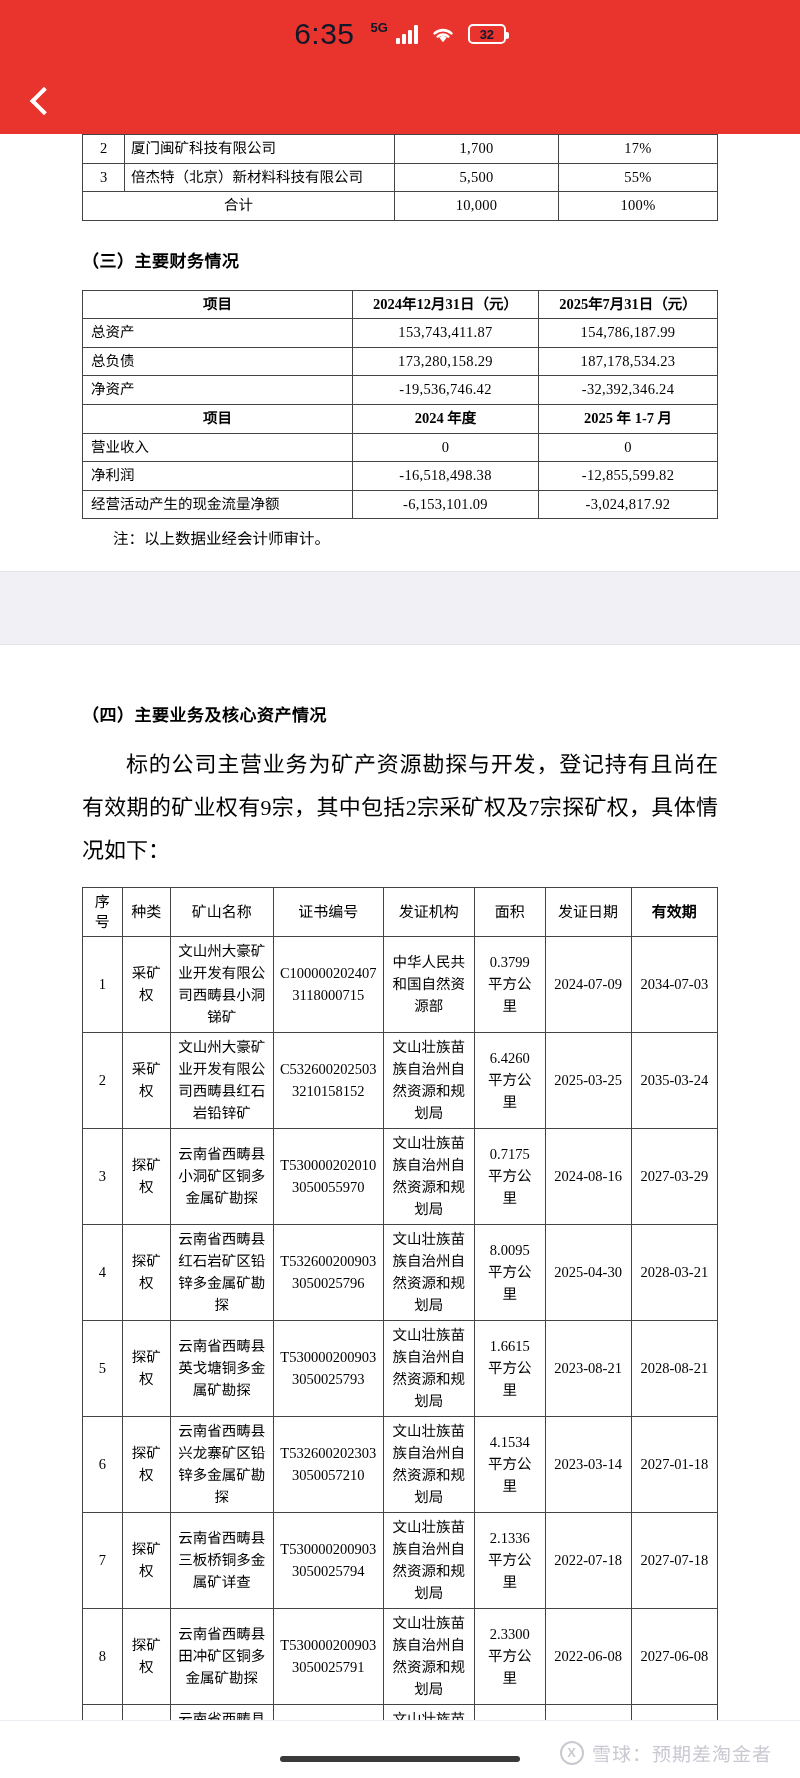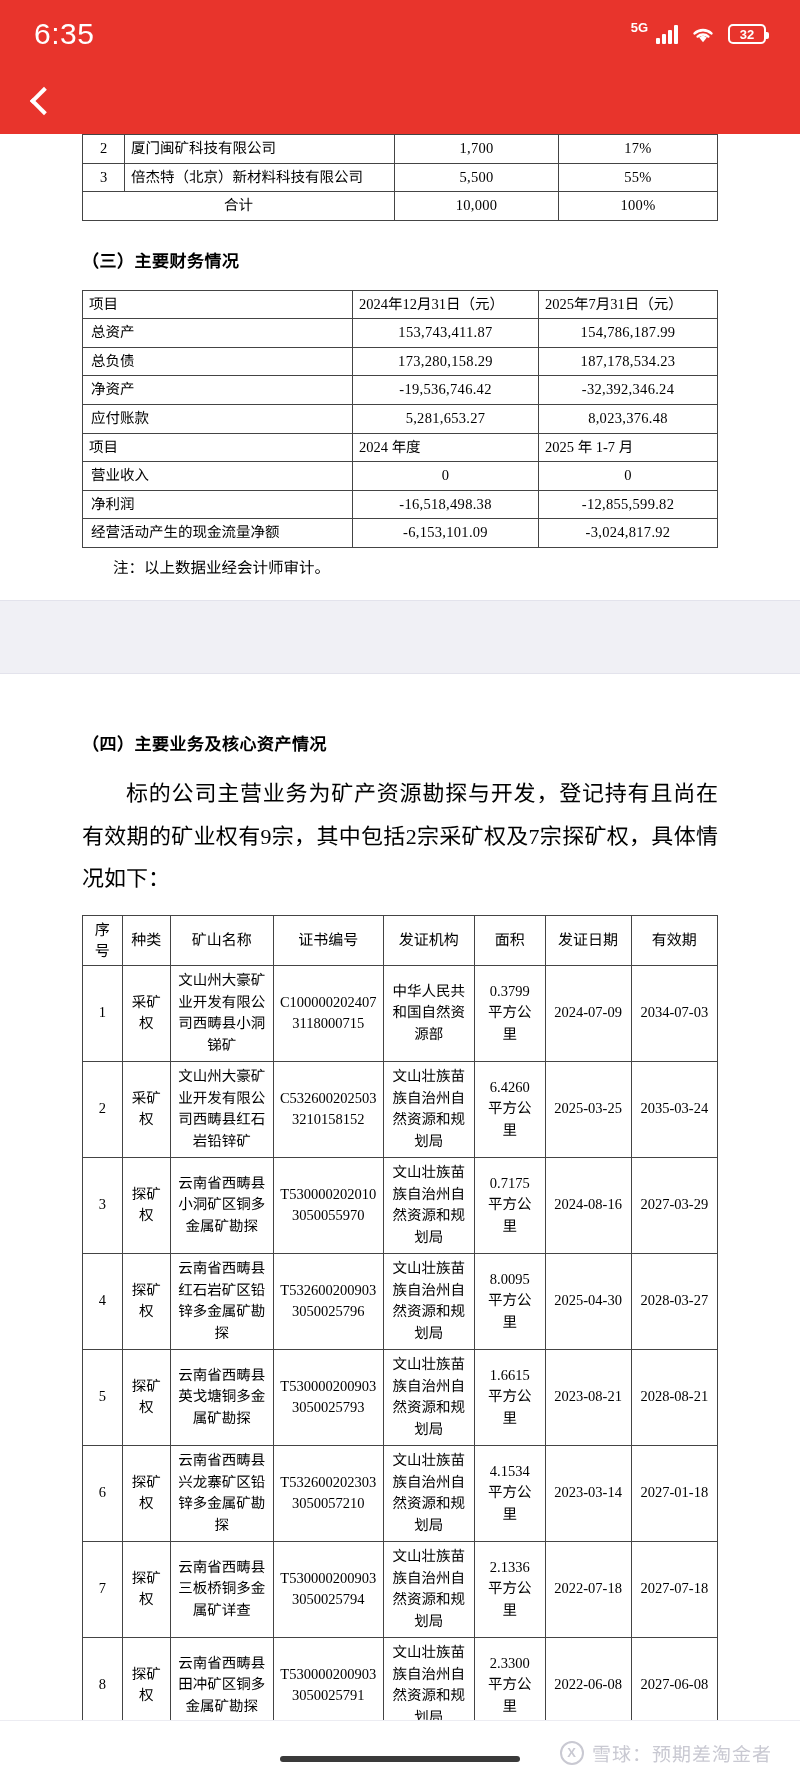--- a/index.html
+++ b/index.html
@@ -9,23 +9,23 @@
     font-family: "Liberation Serif", "DejaVu Serif", serif;
     background: #ffffff;
     overflow: hidden;
   }
   body { position: relative; }
 
   
   .statusbar {
     position: absolute; top: 0; left: 0; width: 800px; height: 68px;
     background: #e8342c;
-    display: flex; align-items: center; justify-content: space-between;
+    display: flex; align-items: center; justify-content: center;
     padding: 0 34px;
-    color: #ffffff;
+    color: #0f172a;
     font-family: "Liberation Sans", sans-serif;
   }
   .clock { font-size: 30px; font-weight: 500; letter-spacing: 0.5px; }
   .status-right { display: flex; align-items: center; gap: 12px; }
   .net-label { font-size: 13px; font-weight: 700; position: relative; top: -7px; padding-left: 16px; }
   .sig { display: flex; align-items: flex-end; gap: 2px; height: 20px; margin-left: -4px;}
   .sig i { display: block; width: 4px; background: #fff; border-radius: 1px; }
   .sig i:nth-child(1) { height: 6px; }
   .sig i:nth-child(2) { height: 10px; }
   .sig i:nth-child(3) { height: 14px; }
@@ -106,41 +106,41 @@
   }
   p.note {
     font-size: 15.5px;
     line-height: 1.8;
     text-indent: 2em;
     margin: 6px 0 0 0;
   }
 
   
   .fin-table td { height: 27px; font-size: 14.5px; }
-  .fin-table .hdr { text-align: left; font-weight: normal; }
+  .fin-table .hdr { text-align: center; font-weight: bold; }
   .fin-table .label { text-align: left; padding-left: 8px; }
   .fin-table .val { text-align: center; }
 
   
   .top-table td { height: 26px; }
 
   
   .mine-table { font-size: 14px; margin-top: 6px; }
   .mine-table th {
     text-align: center; font-weight: bold; height: 36px; font-size: 15px;
   }
   .mine-table td { text-align: center; padding: 7px 4px; line-height: 1.5; }
   .mine-table .c-seq { width: 42px; }
   .mine-table .c-kind { width: 52px; }
   .mine-table .c-name { width: 118px; }
   .mine-table .c-cert { width: 104px; }
   .mine-table .c-org { width: 104px; }
   .mine-table .c-area { width: 74px; }
   .mine-table .c-date { width: 94px; }
-  .mine-table .c-valid { width: 94px; }
+  .mine-table .c-valid { width: 94px; font-weight: bold; }
 
   
   .bottombar {
     position: absolute; bottom: 0; left: 0; width: 800px; height: 58px;
     background: #ffffff;
     border-top: 1px solid #ececf2;
     display: flex; align-items: center; justify-content: center;
   }
   .home-indicator {
     position: absolute; left: 50%; transform: translateX(-50%);
@@ -235,25 +235,20 @@
           <td class="label">总负债</td>
           <td class="val num">173,280,158.29</td>
           <td class="val num">187,178,534.23</td>
         </tr>
         <tr>
           <td class="label">净资产</td>
           <td class="val num">-19,536,746.42</td>
           <td class="val num">-32,392,346.24</td>
         </tr>
         <tr>
-          <td class="label">应付账款</td>
-          <td class="val num">5,281,653.27</td>
-          <td class="val num">8,023,376.48</td>
-        </tr>
-        <tr>
           <td class="hdr">项目</td>
           <td class="hdr">2024 年度</td>
           <td class="hdr">2025 年 1-7 月</td>
         </tr>
         <tr>
           <td class="label">营业收入</td>
           <td class="val num">0</td>
           <td class="val num">0</td>
         </tr>
         <tr>
@@ -323,21 +318,21 @@
             <td>2027-03-29</td>
           </tr>
           <tr>
             <td>4</td>
             <td>探矿权</td>
             <td>云南省西畴县红石岩矿区铅锌多金属矿勘探</td>
             <td>T532600200903 3050025796</td>
             <td>文山壮族苗族自治州自然资源和规划局</td>
             <td>8.0095 平方公里</td>
             <td>2025-04-30</td>
-            <td>2028-03-27</td>
+            <td>2028-03-21</td>
           </tr>
           <tr>
             <td>5</td>
             <td>探矿权</td>
             <td>云南省西畴县英戈塘铜多金属矿勘探</td>
             <td>T530000200903 3050025793</td>
             <td>文山壮族苗族自治州自然资源和规划局</td>
             <td>1.6615 平方公里</td>
             <td>2023-08-21</td>
             <td>2028-08-21</td>

